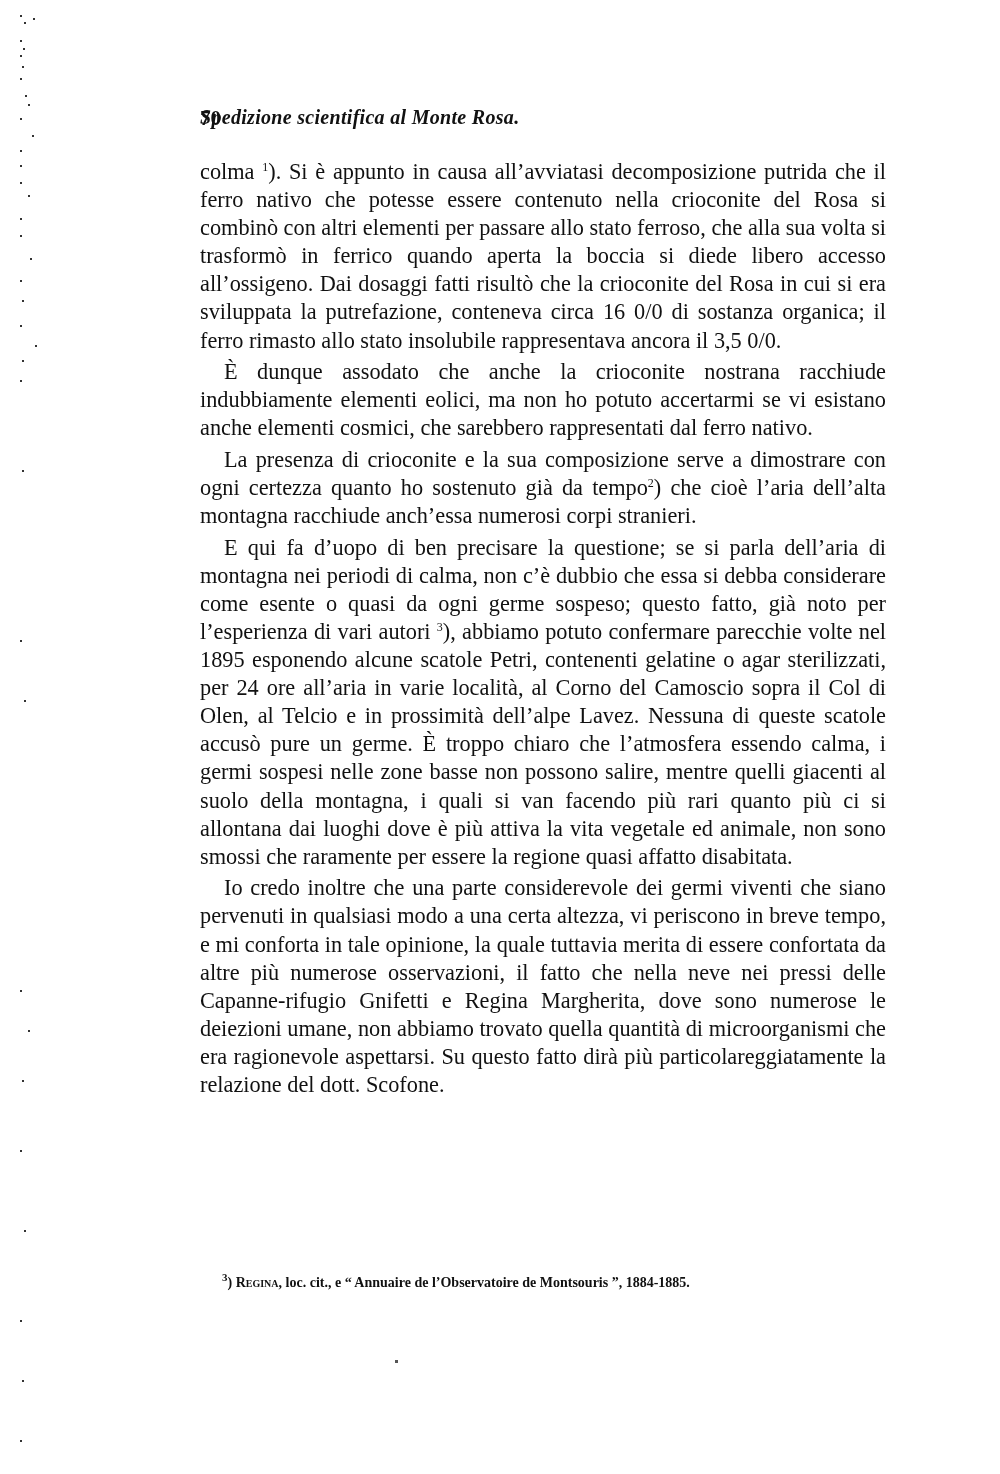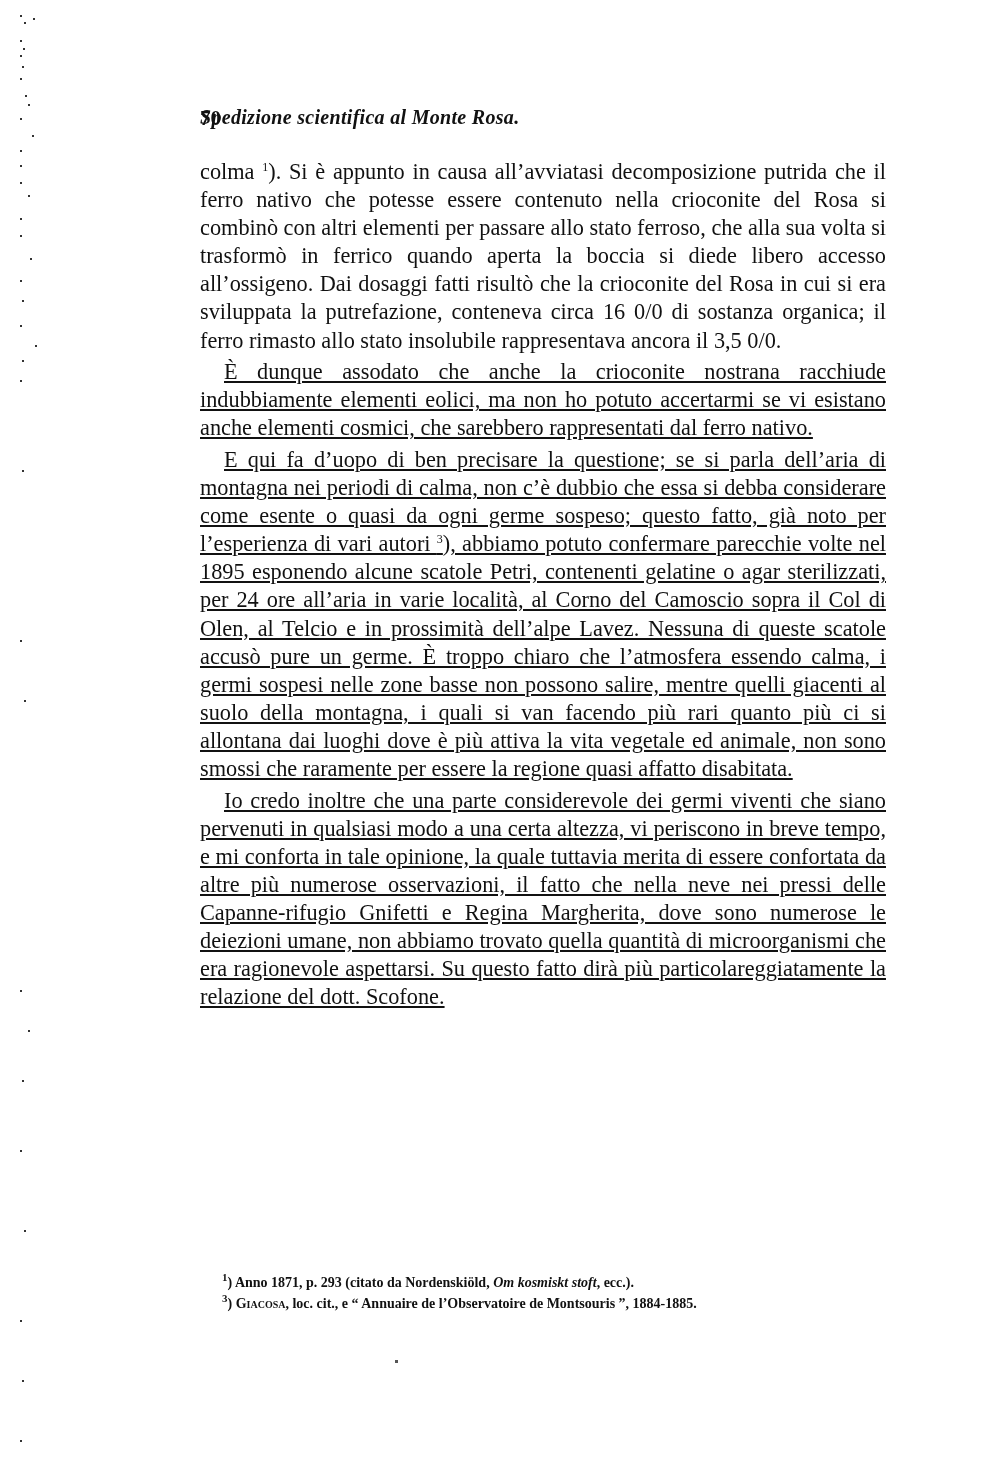--- a/index.html
+++ b/index.html
@@ -8,21 +8,21 @@
   .specks { position:absolute; left:0; top:0; width:60px; height:1474px; }
   .speck { position:absolute; width:2px; height:2px; background:#333; }
   .header { position:absolute; top:106px; left:200px; width:680px; height:30px;font-weight:bold; }
   .page-num { position:absolute; left:0; top:0; font-size:21px; }
   .running-title { position:absolute; left:0; right:0; text-align:left; top:0;
                    font-size:20px; font-style:italic; letter-spacing:0.3px; }
   .body-text { position:absolute; top:158px; left:200px; width:686px; }
   .para { margin:0; font-size:22.3px; line-height:28.1px; text-align:justify;
           text-align-last:left; }
   .para.indent { text-indent:24px; }
-  .para + .para { margin-top:3.5px;text-decoration:underline; }
+  .para + .para { margin-top:3.5px; }
   sup { font-size:12px; line-height:0; vertical-align:super; }
   .footnotes { position:absolute; top:1272px; left:222px; width:640px; }
   .fn { font-size:14px; line-height:21px; white-space:nowrap; font-weight:bold; }
   .fn .mark { font-size:11px; vertical-align:super; line-height:0; }
   .fn em { font-style:italic; }
   .smallcaps { font-variant:small-caps; }
   .dot { position:absolute; left:395px; top:1360px; width:3px; height:3px; background:#555; }
 </style>
 </head>
 <body>
@@ -67,22 +67,22 @@
 </div>
 
 <div class="header">
   <span class="page-num">70</span>
   <span class="running-title">Spedizione scientifica al Monte Rosa.</span>
 </div>
 
 <div class="body-text" id="body-text">
     <p class="para"><span>colma </span><sup>1</sup><span>). Si è appunto in causa all’avviatasi decomposizione putrida che il ferro nativo che potesse essere contenuto nella crioconite del Rosa si combinò con altri elementi per passare allo stato ferroso, che alla sua volta si trasformò in ferrico quando aperta la boccia si diede libero accesso all’ossigeno. Dai dosaggi fatti risultò che la crioconite del Rosa in cui si era sviluppata la putrefazione, conteneva circa 16 0/0 di sostanza organica; il ferro rimasto allo stato insolubile rappresentava ancora il 3,5 0/0.</span></p>
     <p class="para indent"><span>È dunque assodato che anche la crioconite nostrana racchiude indubbiamente elementi eolici, ma non ho potuto accertarmi se vi esistano anche elementi cosmici, che sarebbero rappresentati dal ferro nativo.</span></p>
+    <p class="para indent"><span>La presenza di crioconite e la sua composizione serve a dimostrare con ogni certezza quanto ho sostenuto già da tempo</span><sup>2</sup><span>) che cioè l’aria dell’alta montagna racchiude anch’essa numerosi corpi stranieri.</span></p>
     <p class="para indent"><span>E qui fa d’uopo di ben precisare la questione; se si parla dell’aria di montagna nei periodi di calma, non c’è dubbio che essa si debba considerare come esente o quasi da ogni germe sospeso; questo fatto, già noto per l’esperienza di vari autori </span><sup>3</sup><span>), abbiamo potuto confermare parecchie volte nel 1895 esponendo alcune scatole Petri, contenenti gelatine o agar sterilizzati, per 24 ore all’aria in varie località, al Corno del Camoscio sopra il Col di Olen, al Telcio e in prossimità dell’alpe Lavez. Nessuna di queste scatole accusò pure un germe. È troppo chiaro che l’atmosfera essendo calma, i germi sospesi nelle zone basse non possono salire, mentre quelli giacenti al suolo della montagna, i quali si van facendo più rari quanto più ci si allontana dai luoghi dove è più attiva la vita vegetale ed animale, non sono smossi che raramente per essere la regione quasi affatto disabitata.</span></p>
     <p class="para indent"><span>Io credo inoltre che una parte considerevole dei germi viventi che siano pervenuti in qualsiasi modo a una certa altezza, vi periscono in breve tempo, e mi conforta in tale opinione, la quale tuttavia merita di essere confortata da altre più numerose osservazioni, il fatto che nella neve nei pressi delle Capanne-rifugio Gnifetti e Regina Margherita, dove sono numerose le deiezioni umane, non abbiamo trovato quella quantità di microorganismi che era ragionevole aspettarsi. Su questo fatto dirà più particolareggiatamente la relazione del dott. Scofone.</span></p>
   </div>
 
 <div class="footnotes" id="footnotes">
-    <div class="fn"><span class="mark">1</span><span>) Anno 1871, p. 293 (citato da Nordenskiöld, </span><em>Om kosmiskt stoft</em><span>, ecc.).</span></div>
-    <div class="fn"><span class="mark">3</span><span class="smallcaps">) Giacosa</span><span>, loc. cit., e “ Annuaire de l’Observatoire de Montsouris ”, 1884-1885.</span></div>
+    <div class="fn"><span class="mark">3</span><span class="smallcaps">) Regina</span><span>, loc. cit., e “ Annuaire de l’Observatoire de Montsouris ”, 1884-1885.</span></div>
   </div>
 
 <div class="dot"></div>
 
 </body></html>

